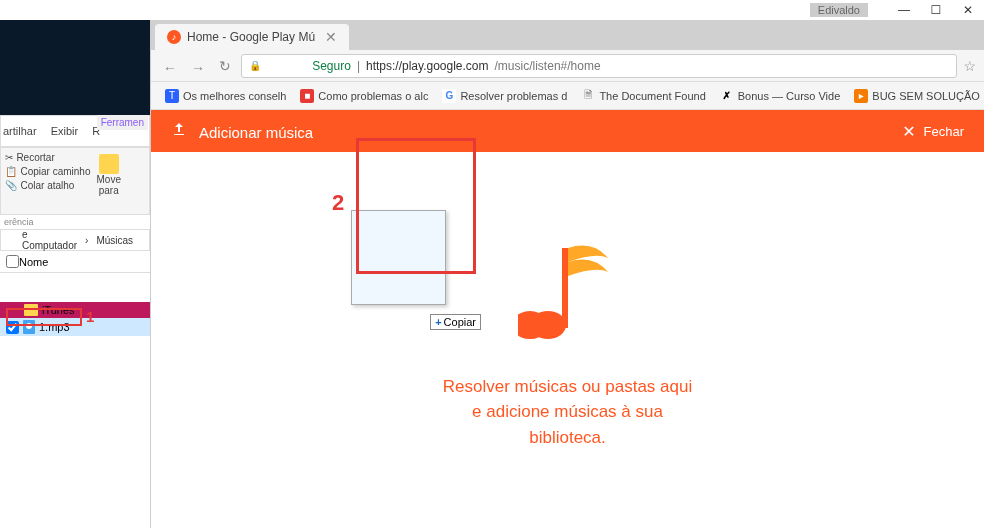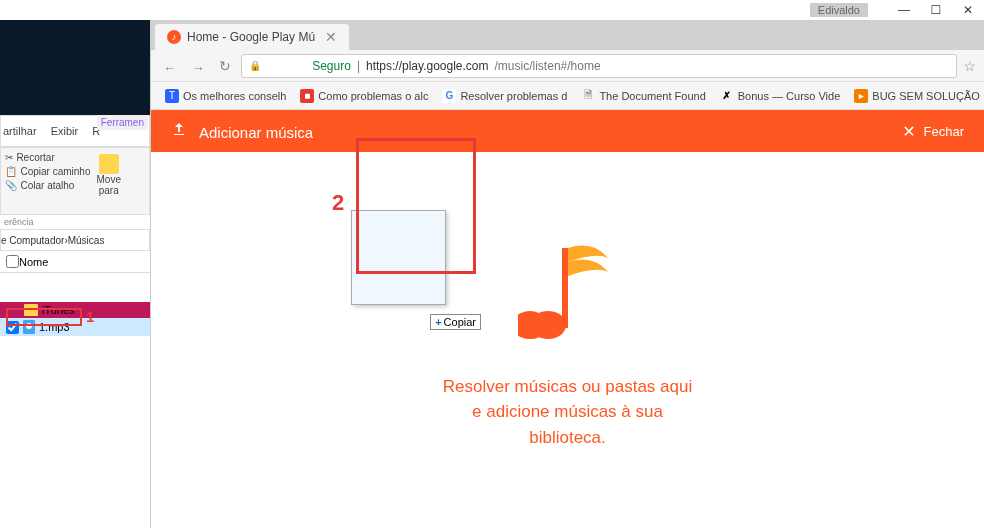--- a/index.html
+++ b/index.html
@@ -63,21 +63,21 @@
     
     .explorer { position: absolute; top: 20px; left: 0; width: 150px; height: 400px; background: #fff; font-size: 11px; }
     .dark-panel { width: 150px; height: 95px; background: #0a1929; }
     .exp-menu { height: 32px; background: #fff; border: 1px solid #ddd; display: flex; align-items: center; padding: 4px 2px; gap: 14px; color: #444; }
     .exp-ribbon { height: 68px; background: #f5f5f5; border: 1px solid #ddd; padding: 4px; display: flex; gap: 2px; }
     .ribbon-col { display: flex; flex-direction: column; gap: 3px; font-size: 10px; color: #444; }
     .ribbon-item { display: flex; align-items: center; gap: 3px; white-space: nowrap; }
     .ribbon-ferr { position: absolute; top: 95px; right: 2px; font-size: 10px; color: #8b5cf6; padding: 2px 4px; background:#f0f0f0; }
     .ribbon-move { display:flex; flex-direction:column; align-items:center; font-size:10px; color:#444; padding: 2px 4px; }
     .exp-group-label { font-size: 9px; color: #888; padding: 2px 4px; }
-    .exp-breadcrumb { height: 22px; background: #fff; border: 1px solid #ddd; display: flex; align-items: center; padding: 0 0; gap: 0; color: #333; font-size: 10px; }
+    .exp-breadcrumb { height: 22px; background: #fff; border: 1px solid #ddd; display: flex; align-items: center; padding: 0 21px; gap: 8px; color: #333; font-size: 10px; }
     .exp-header { height: 22px; background: #fff; border-bottom: 1px solid #ddd; display: flex; align-items: center; padding: 0 6px; }
     .exp-list { background: #be185d; margin-top: 29px; }
     .exp-item { display: flex; align-items: center; gap: 4px; padding: 2px 6px; font-size: 11px; }
     .exp-item.selected { background: #cde8ff; }
     .folder-icon { width: 14px; height: 12px; background: #ffd54f; border-radius: 1px; }
     .file-icon { width: 12px; height: 14px; background: #42a5f5; border-radius: 1px; position: relative; }
     .file-icon::after { content: ''; position: absolute; top: 3px; left: 3px; width: 6px; height: 6px; background: #fff; border-radius: 50%; }
     .ann1-border { position: absolute; top: 308px; left: 6px; width: 76px; height: 18px; border: 2px solid #e53935; }
     .ann1-num { position: absolute; top: 308px; left: 86px; color: #e53935; font-size: 15px; font-weight: bold; }
   </style>

